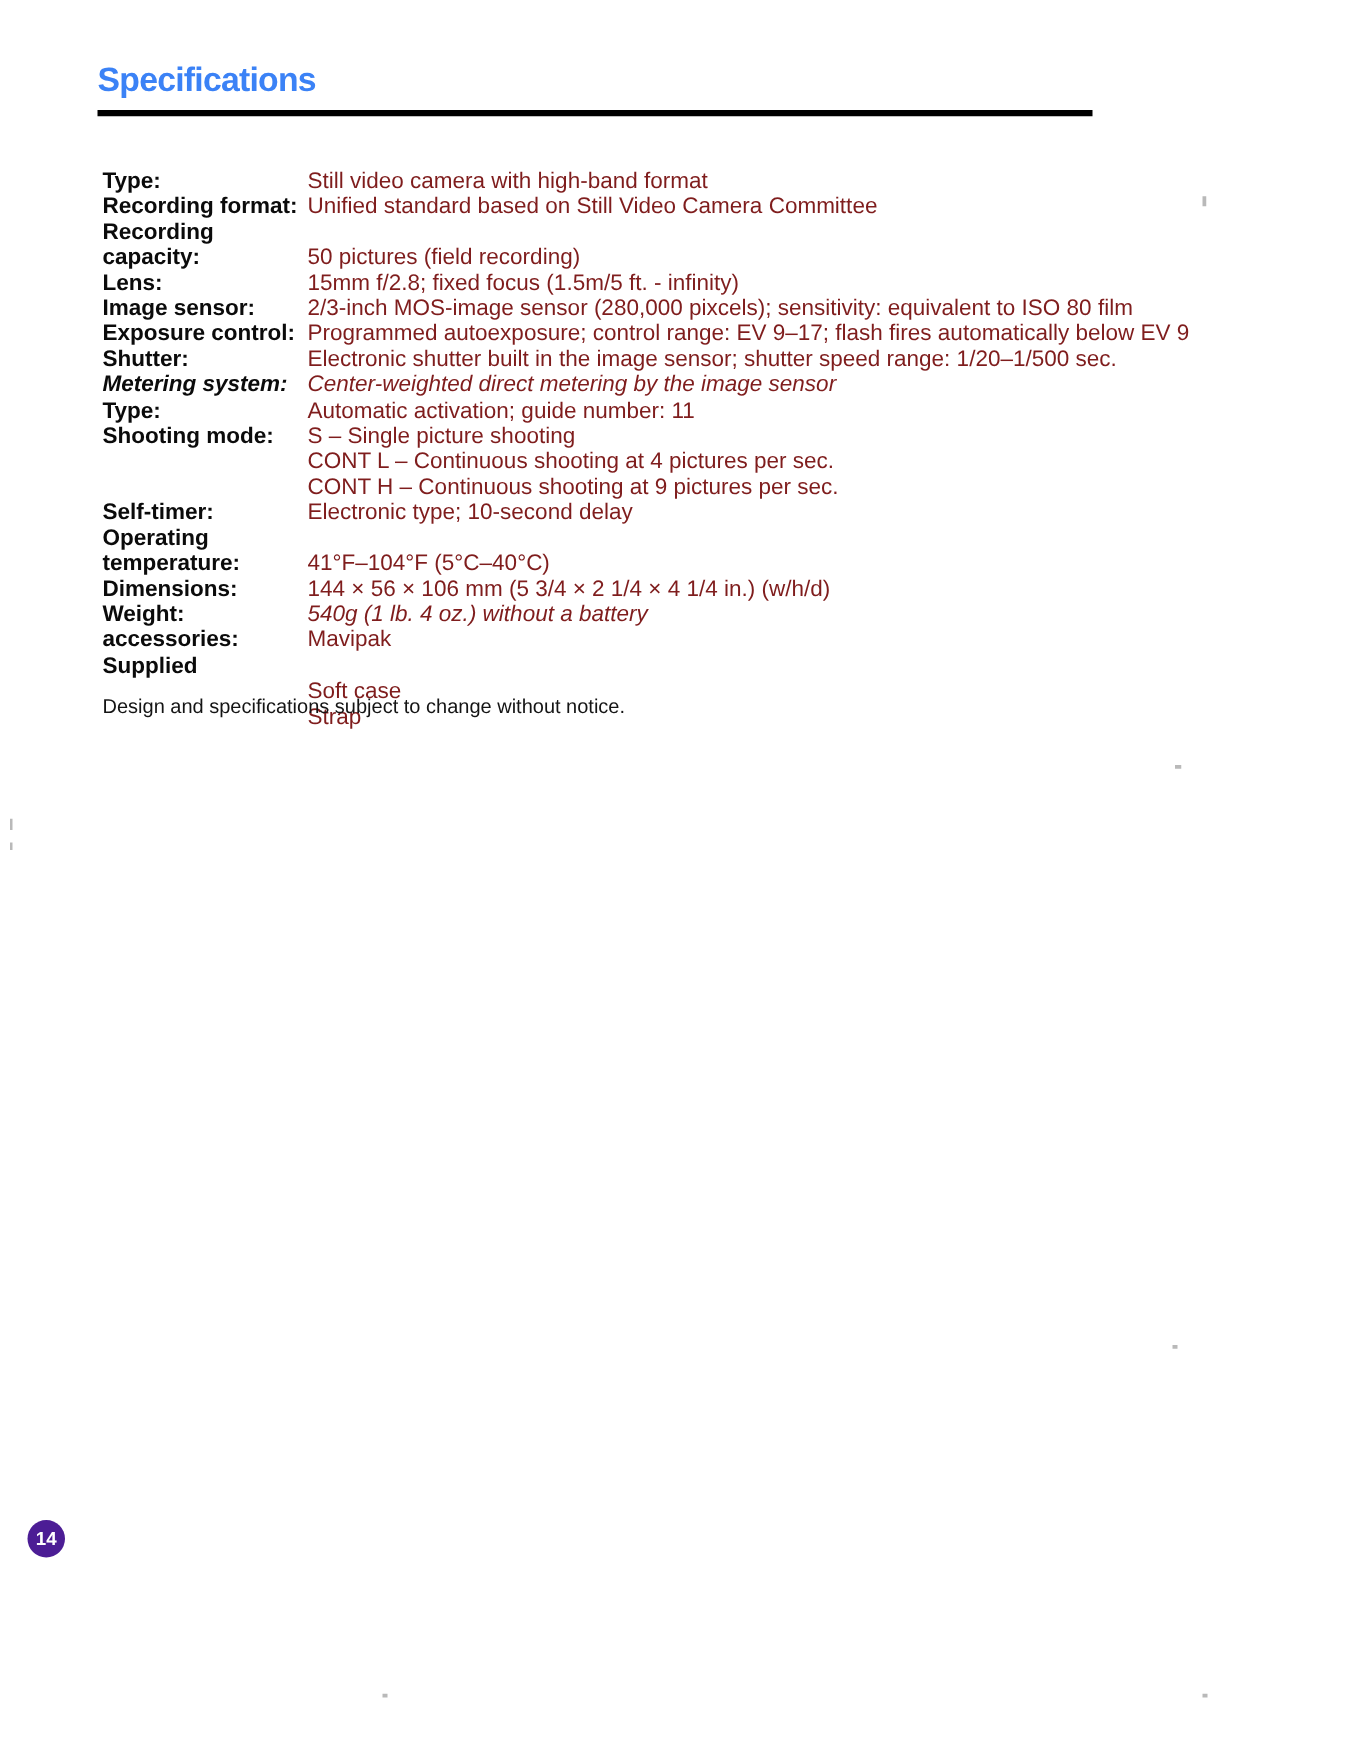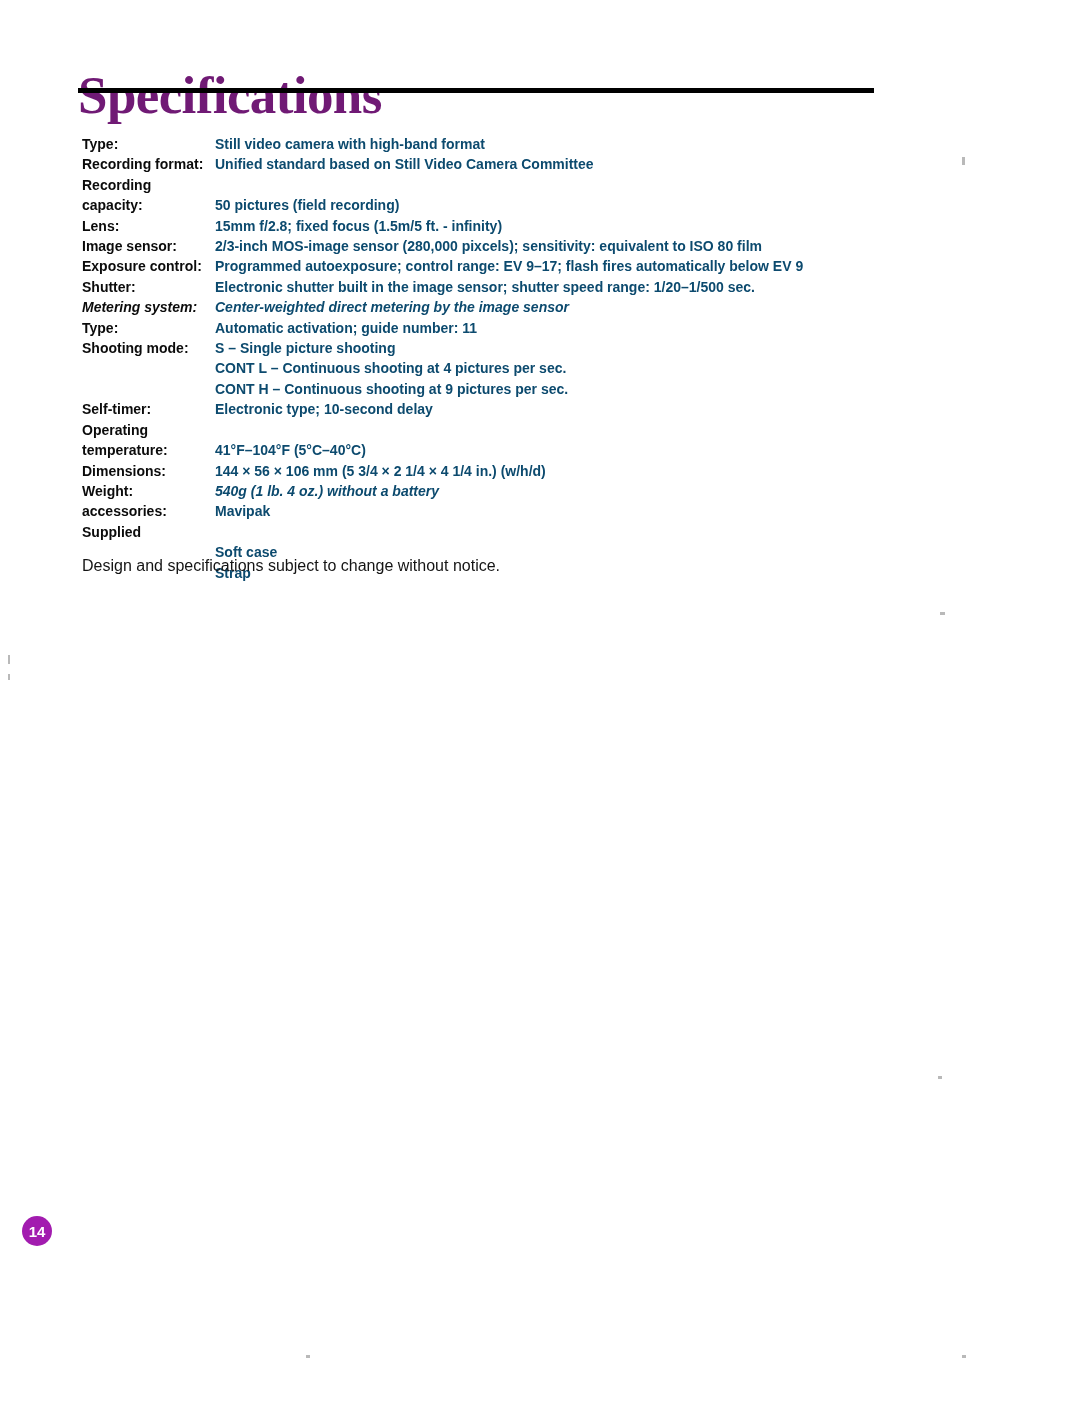--- a/index.html
+++ b/index.html
@@ -23,27 +23,26 @@
     width: 1080px;
     height: 1407px;
     background: #ffffff;
   }
 
   
   .page-title {
     position: absolute;
     left: 78px;
     top: 32px;
-    font-size: 53px;
+    font-size: 27px;
     font-weight: 700;
     letter-spacing: -0.6px;
     line-height: 1.05;
-    color: #701a75;
+    color: #3b82f6;
     white-space: nowrap;
-    font-family: Liberation Serif, serif;
   }
 
   .title-rule {
     position: absolute;
     left: 78px;
     top: 88px;
     width: 796px;
     height: 5px;
     background: #000000;
   }
@@ -52,34 +51,34 @@
   .spec-table {
     position: absolute;
     left: 82px;
     top: 134px;
     width: 900px;
     border-collapse: collapse;
   }
   .spec-table td {
     padding: 0;
     vertical-align: top;
-    font-size: 14px;
+    font-size: 18px;
     line-height: 20.4px;
     white-space: nowrap;
     margin-left: 46px;
   }
   .spec-table td.label {
     width: 125px;
     font-weight: 700;
     color: #0b0b0b;
     padding-right: 8px;
   }
   .spec-table td.value {
-    color: #0c4a6e;
-    font-weight: 700;
+    color: #7f1d1d;
+    font-weight: 400;
     padding-left: 0px;
   }
   .spec-table tr.italic-row td.label,
   .spec-table tr.italic-row td.value {
     font-style: italic;
   }
   .spec-table td.value.italic {
     font-style: italic;
   }
 
@@ -96,21 +95,21 @@
   }
 
   
   .page-badge {
     position: absolute;
     left: 22px;
     top: 1216px;
     width: 30px;
     height: 30px;
     border-radius: 50%;
-    background: #a21caf;
+    background: #4c1d95;
     color: #ffffff;
     font-size: 15px;
     font-weight: 700;
     display: flex;
     align-items: center;
     justify-content: center;
     line-height: 1;
   }
 
   

